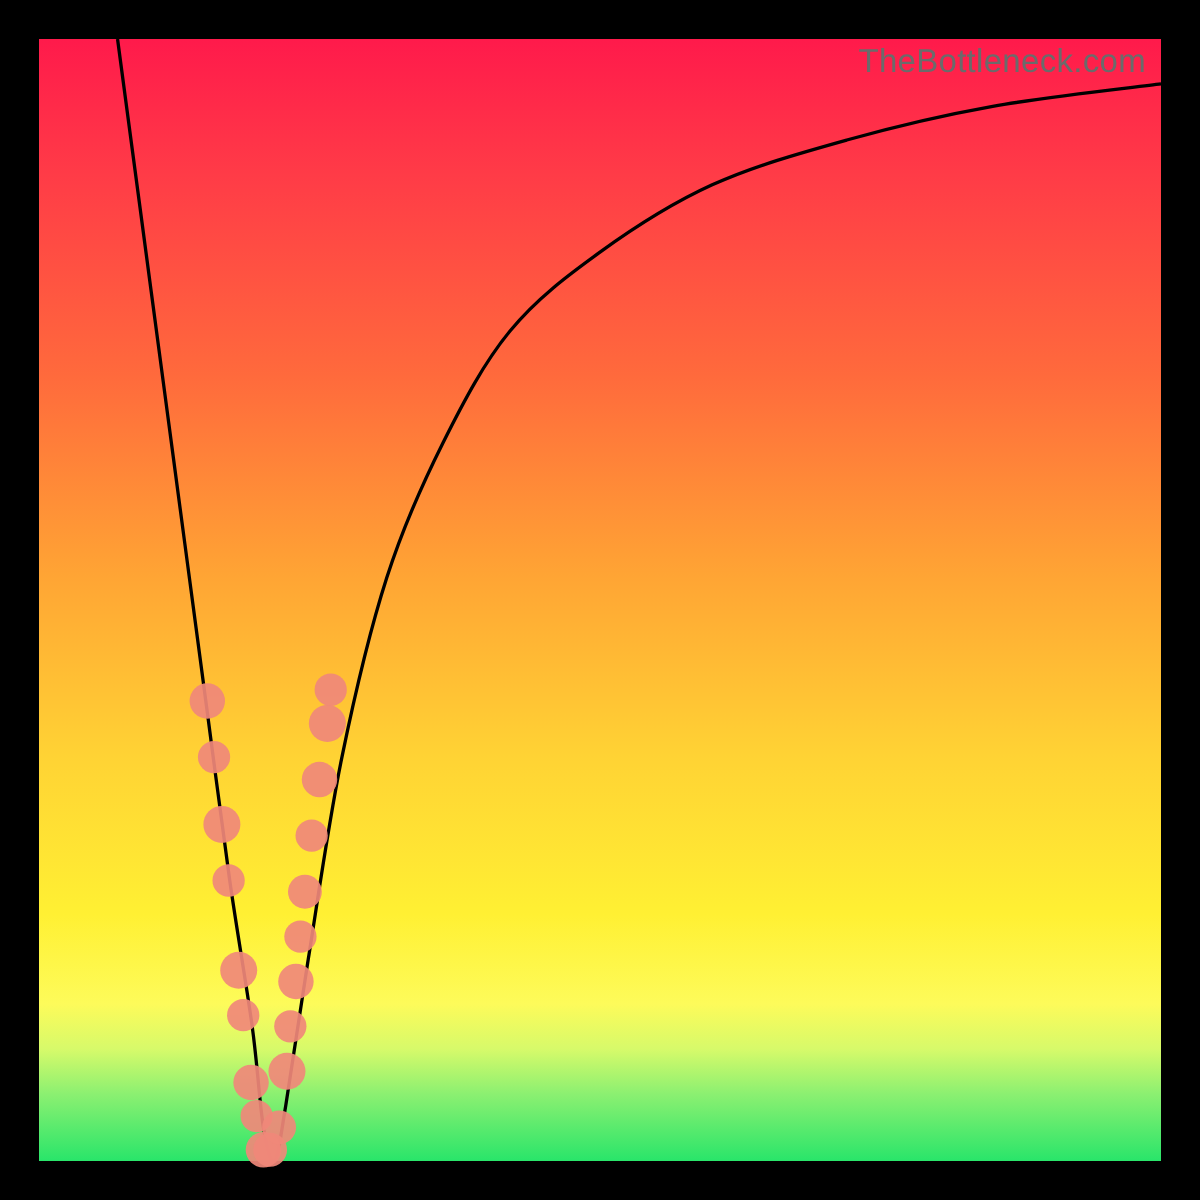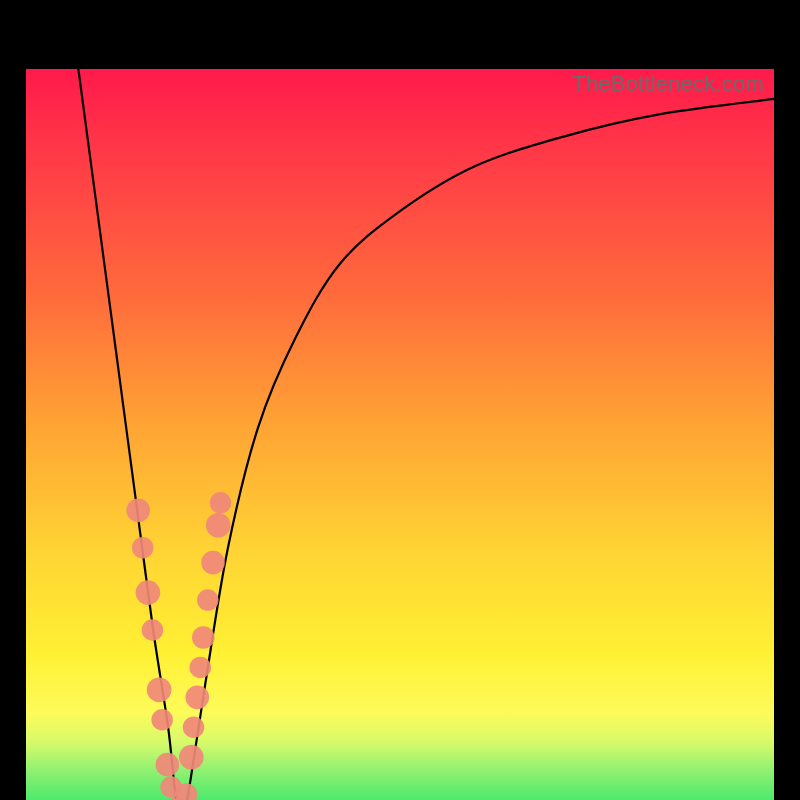--- a/index.html
+++ b/index.html
@@ -9,21 +9,20 @@
     height: 800px;
     background: #000;
     overflow: hidden;
     font-family: Arial, Helvetica, sans-serif;
   }
   .frame {
     position: relative;
     width: 800px;
     height: 704px;
     background: #000;
-    margin-top: 43px;
   }
   .plot {
     position: absolute;
     left: 26px;
     top: 26px;
     width: 748px;
     height: 748px;
     
     background: linear-gradient(
       to bottom,

